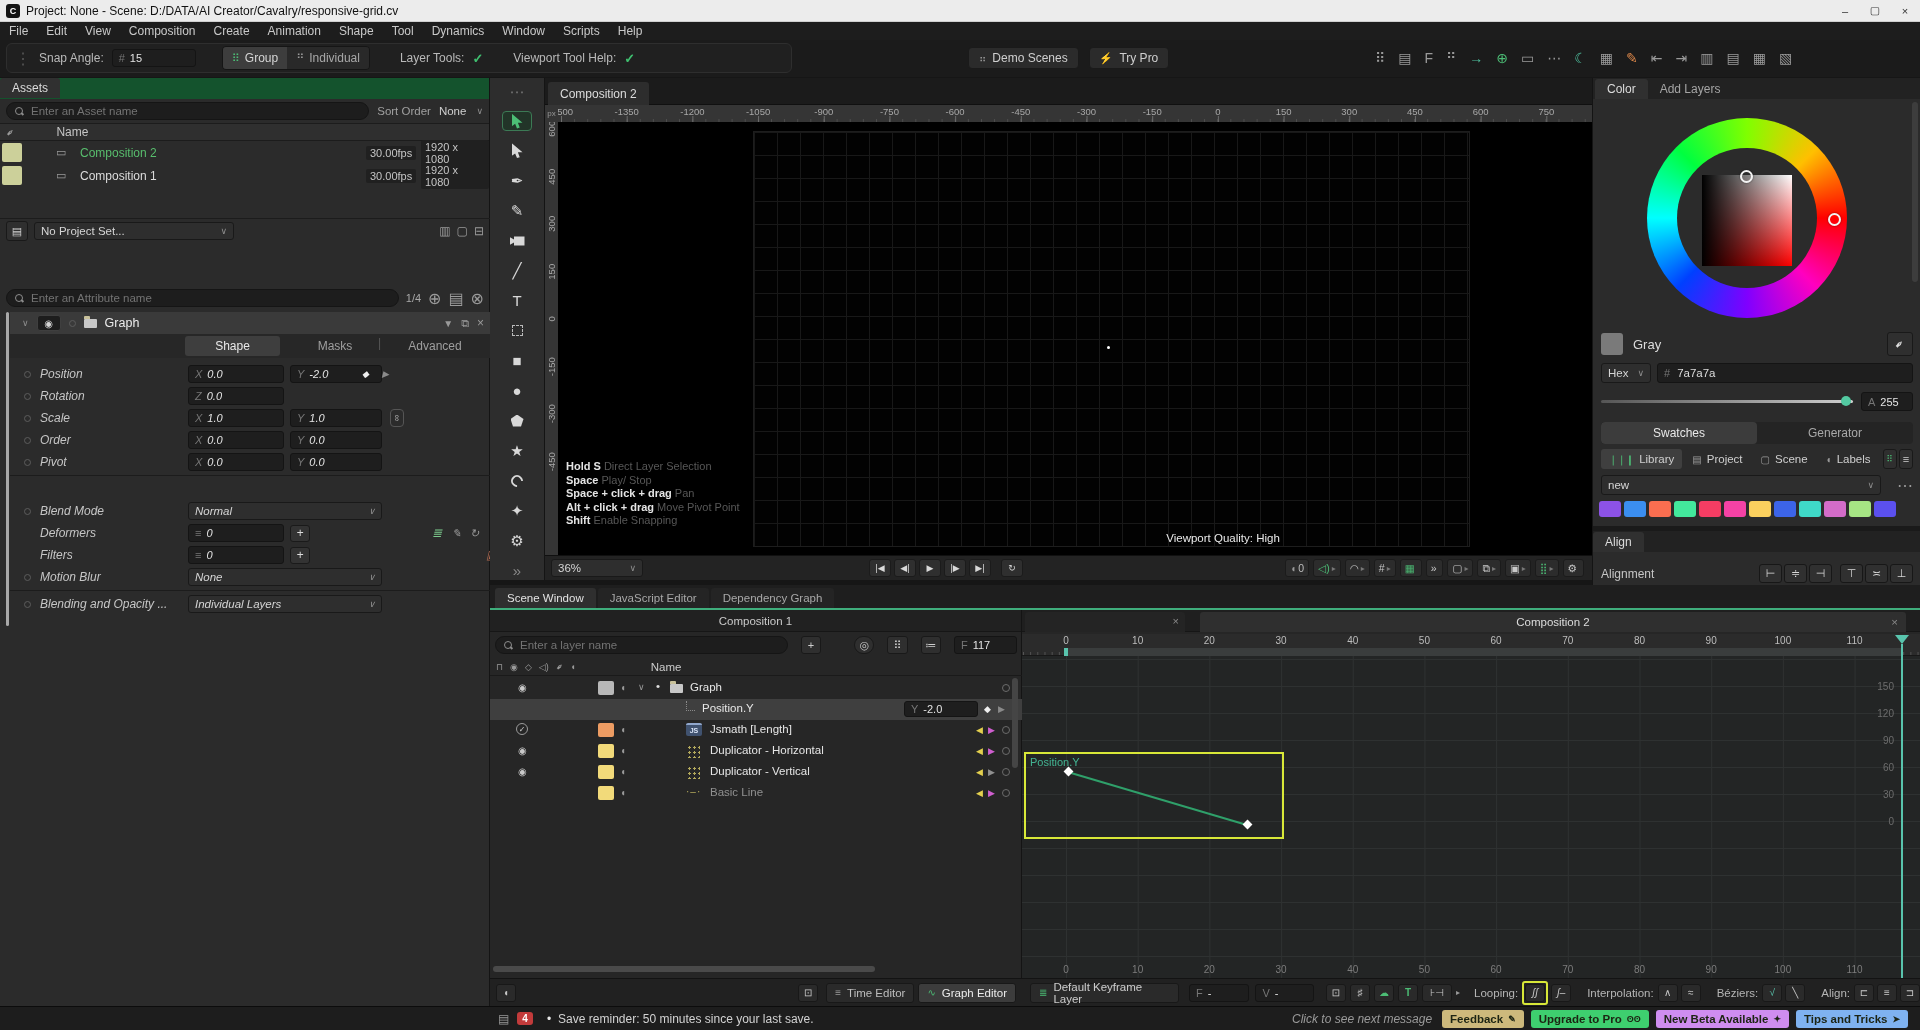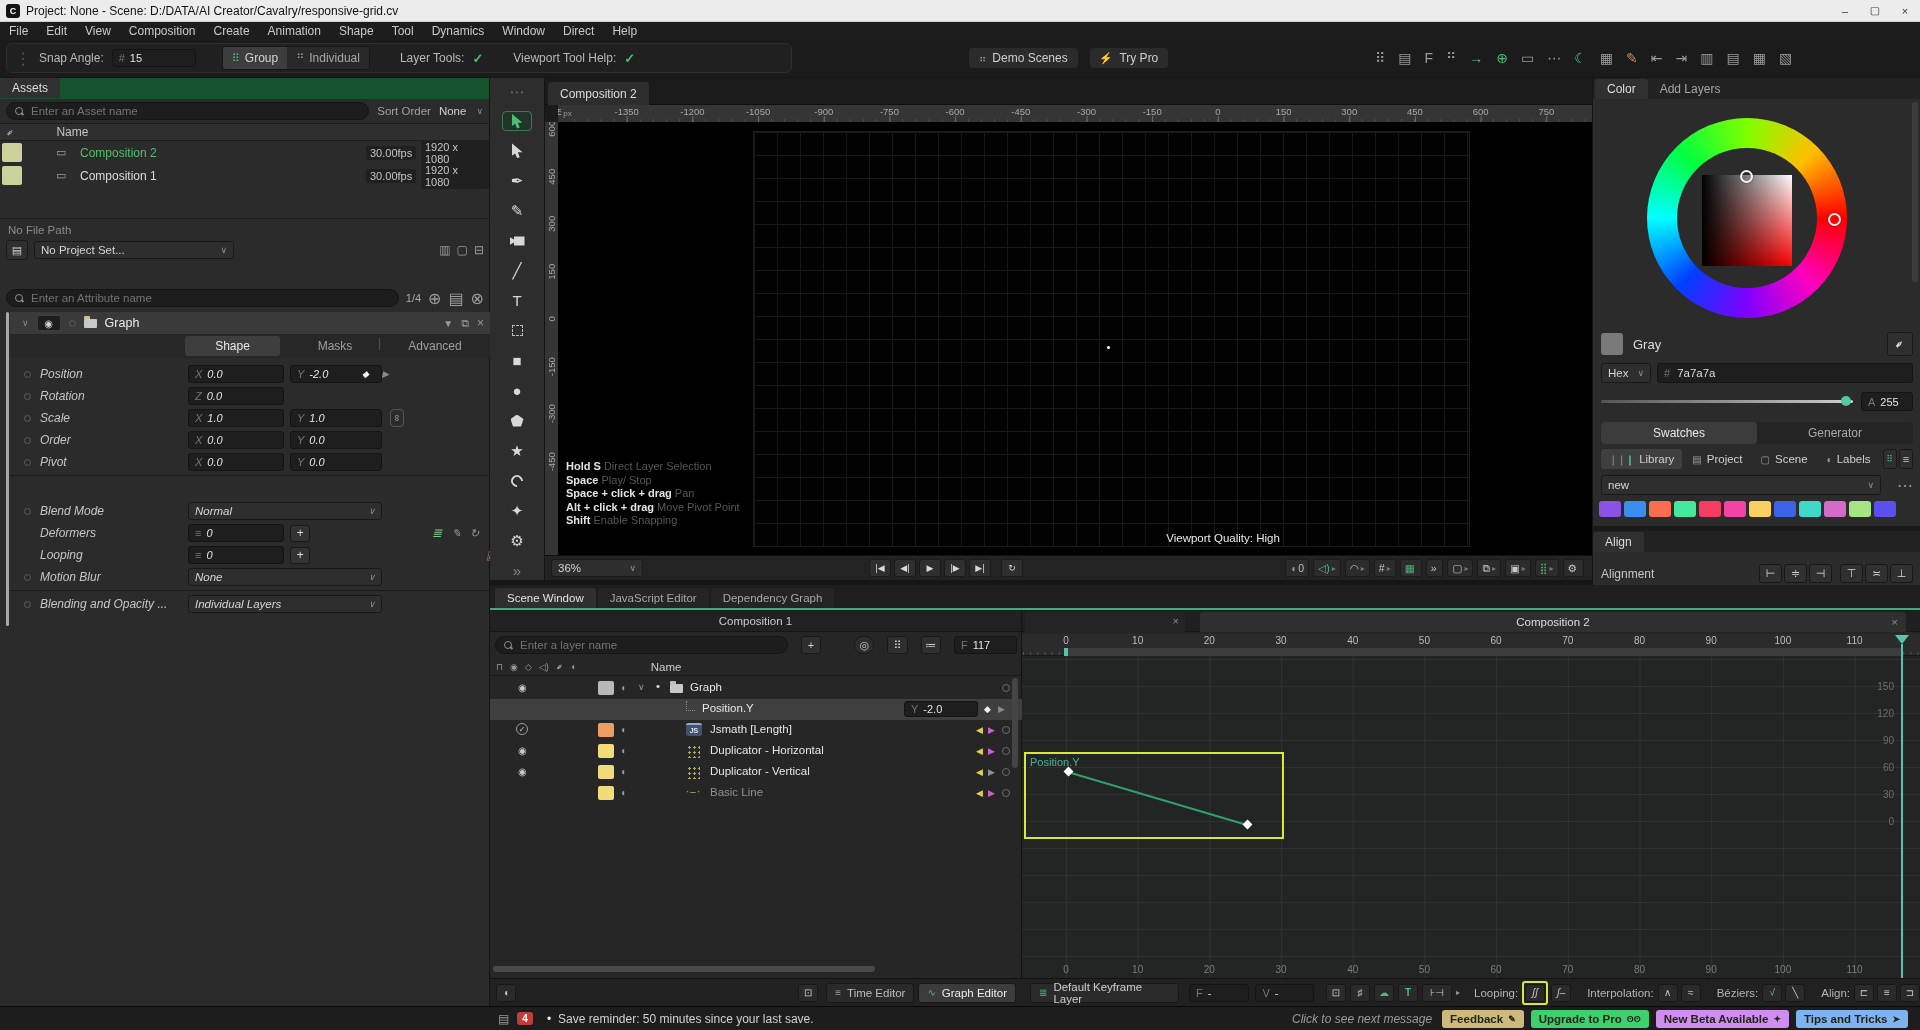--- a/index.html
+++ b/index.html
@@ -145,21 +145,21 @@
 <div class="mitem">File</div>
     <div class="mitem">Edit</div>
     <div class="mitem">View</div>
     <div class="mitem">Composition</div>
     <div class="mitem">Create</div>
     <div class="mitem">Animation</div>
     <div class="mitem">Shape</div>
     <div class="mitem">Tool</div>
     <div class="mitem">Dynamics</div>
     <div class="mitem">Window</div>
-    <div class="mitem">Direct</div>
+    <div class="mitem">Scripts</div>
     <div class="mitem">Help</div>
   </div>
 
 <div class="abs" id="toolbar">
   <div class="abs tb-cluster">
     <span class="ic" style="color:#555;">⋮</span>
     <span class="tb-lbl">Snap Angle:</span>
     <span class="fld" style="width:84px;">
       <span class="pre">#</span>
       <span class="val">15</span>
@@ -243,21 +243,20 @@
   </div>
   <div class="row" style="height:23px;position:relative;">
     <span style="position:absolute;left:2px;top:2px;width:20px;height:19px;border-radius:2px;background:#ccd09a;"></span>
     <span class="ic" style="position:absolute;left:56px;font-size:11px;">▭</span>
     <span style="position:absolute;left:80px;color:#dcdcdc;font-size:12px;">Composition 1</span>
     <span style="position:absolute;left:366px;background:#202020;border-radius:2px;padding:1px 4px;color:#c5c5c5;font-size:11px;">30.00fps</span>
     <span style="position:absolute;left:421px;background:#202020;border-radius:2px;padding:1px 4px;color:#c5c5c5;font-size:11px;">1920 x 1080</span>
   </div>
 
   <div style="position:absolute;left:0;top:140px;width:490px;border-top:1px solid #1c1c1c;">
-    <div style="padding:5px 8px 2px;color:#8a8a8a;font-size:11.5px;">No File Path</div>
     <div class="row" style="padding:2px 6px;gap:6px;">
       <span class="sqbtn">▤</span>
       <span class="ddown" style="width:200px;">
         <span>No Project Set...</span>
           <span class="caret">∨</span>
         </span>
       <span style="flex:1;"></span>
       <span class="ic" style="font-size:12px;">▥</span>
       <span class="ic" style="font-size:12px;">▢</span>
       <span class="ic" style="font-size:12px;">⊟</span>
@@ -372,21 +371,21 @@
         <span class="pre">≡</span>
         <span class="val">0</span>
       </span>
     <span style="position:absolute;left:278px;width:20px;height:17px;background:#333;border:1px solid #1a1a1a;border-radius:3px;color:#ddd;display:flex;align-items:center;justify-content:center;font-size:12px;">+</span>
     <span class="ic" style="position:absolute;left:420px;color:#7bc98c;font-size:12px;">≣</span>
     <span class="ic" style="position:absolute;left:440px;font-size:11px;">✎</span>
     <span class="ic" style="position:absolute;left:458px;font-size:11px;">↻</span>
     <span class="ic" style="position:absolute;left:476px;color:#7bc98c;font-size:11px;">∿</span>
   </div>
   <div class="attr-row" style="top:467px;">
-    <span class="lbl">Looping</span>
+    <span class="lbl">Filters</span>
     <span class="fld f1">
         <span class="pre">≡</span>
         <span class="val">0</span>
       </span>
     <span style="position:absolute;left:278px;width:20px;height:17px;background:#333;border:1px solid #1a1a1a;border-radius:3px;color:#ddd;display:flex;align-items:center;justify-content:center;font-size:12px;">+</span>
     <span class="ic" style="position:absolute;left:474px;color:#a9674f;font-size:12px;">▣</span>
   </div>
   <div class="attr-row" style="top:489px;">
     <span class="circ"></span>
     <span class="lbl">Motion Blur</span>
@@ -476,21 +475,21 @@
         <span>-300</span>
         <span>-150</span>
         <span>0</span>
         <span>150</span>
         <span>300</span>
         <span>450</span>
         <span>600</span>
         <span>750</span>
       </div>
   </div>
-  <div style="position:absolute;left:0;top:27px;width:13px;height:17px;background:#353535;color:#999;font-size:8px;display:flex;align-items:center;justify-content:center;margin-left:16px;">px</div>
+  <div style="position:absolute;left:0;top:27px;width:13px;height:17px;background:#353535;color:#999;font-size:8px;display:flex;align-items:center;justify-content:center;">px</div>
   <div class="vruler">
     <div class="vlabels">
         <span>600</span>
         <span>450</span>
         <span>300</span>
         <span>150</span>
         <span>0</span>
         <span>-150</span>
         <span>-300</span>
         <span>-450</span>

